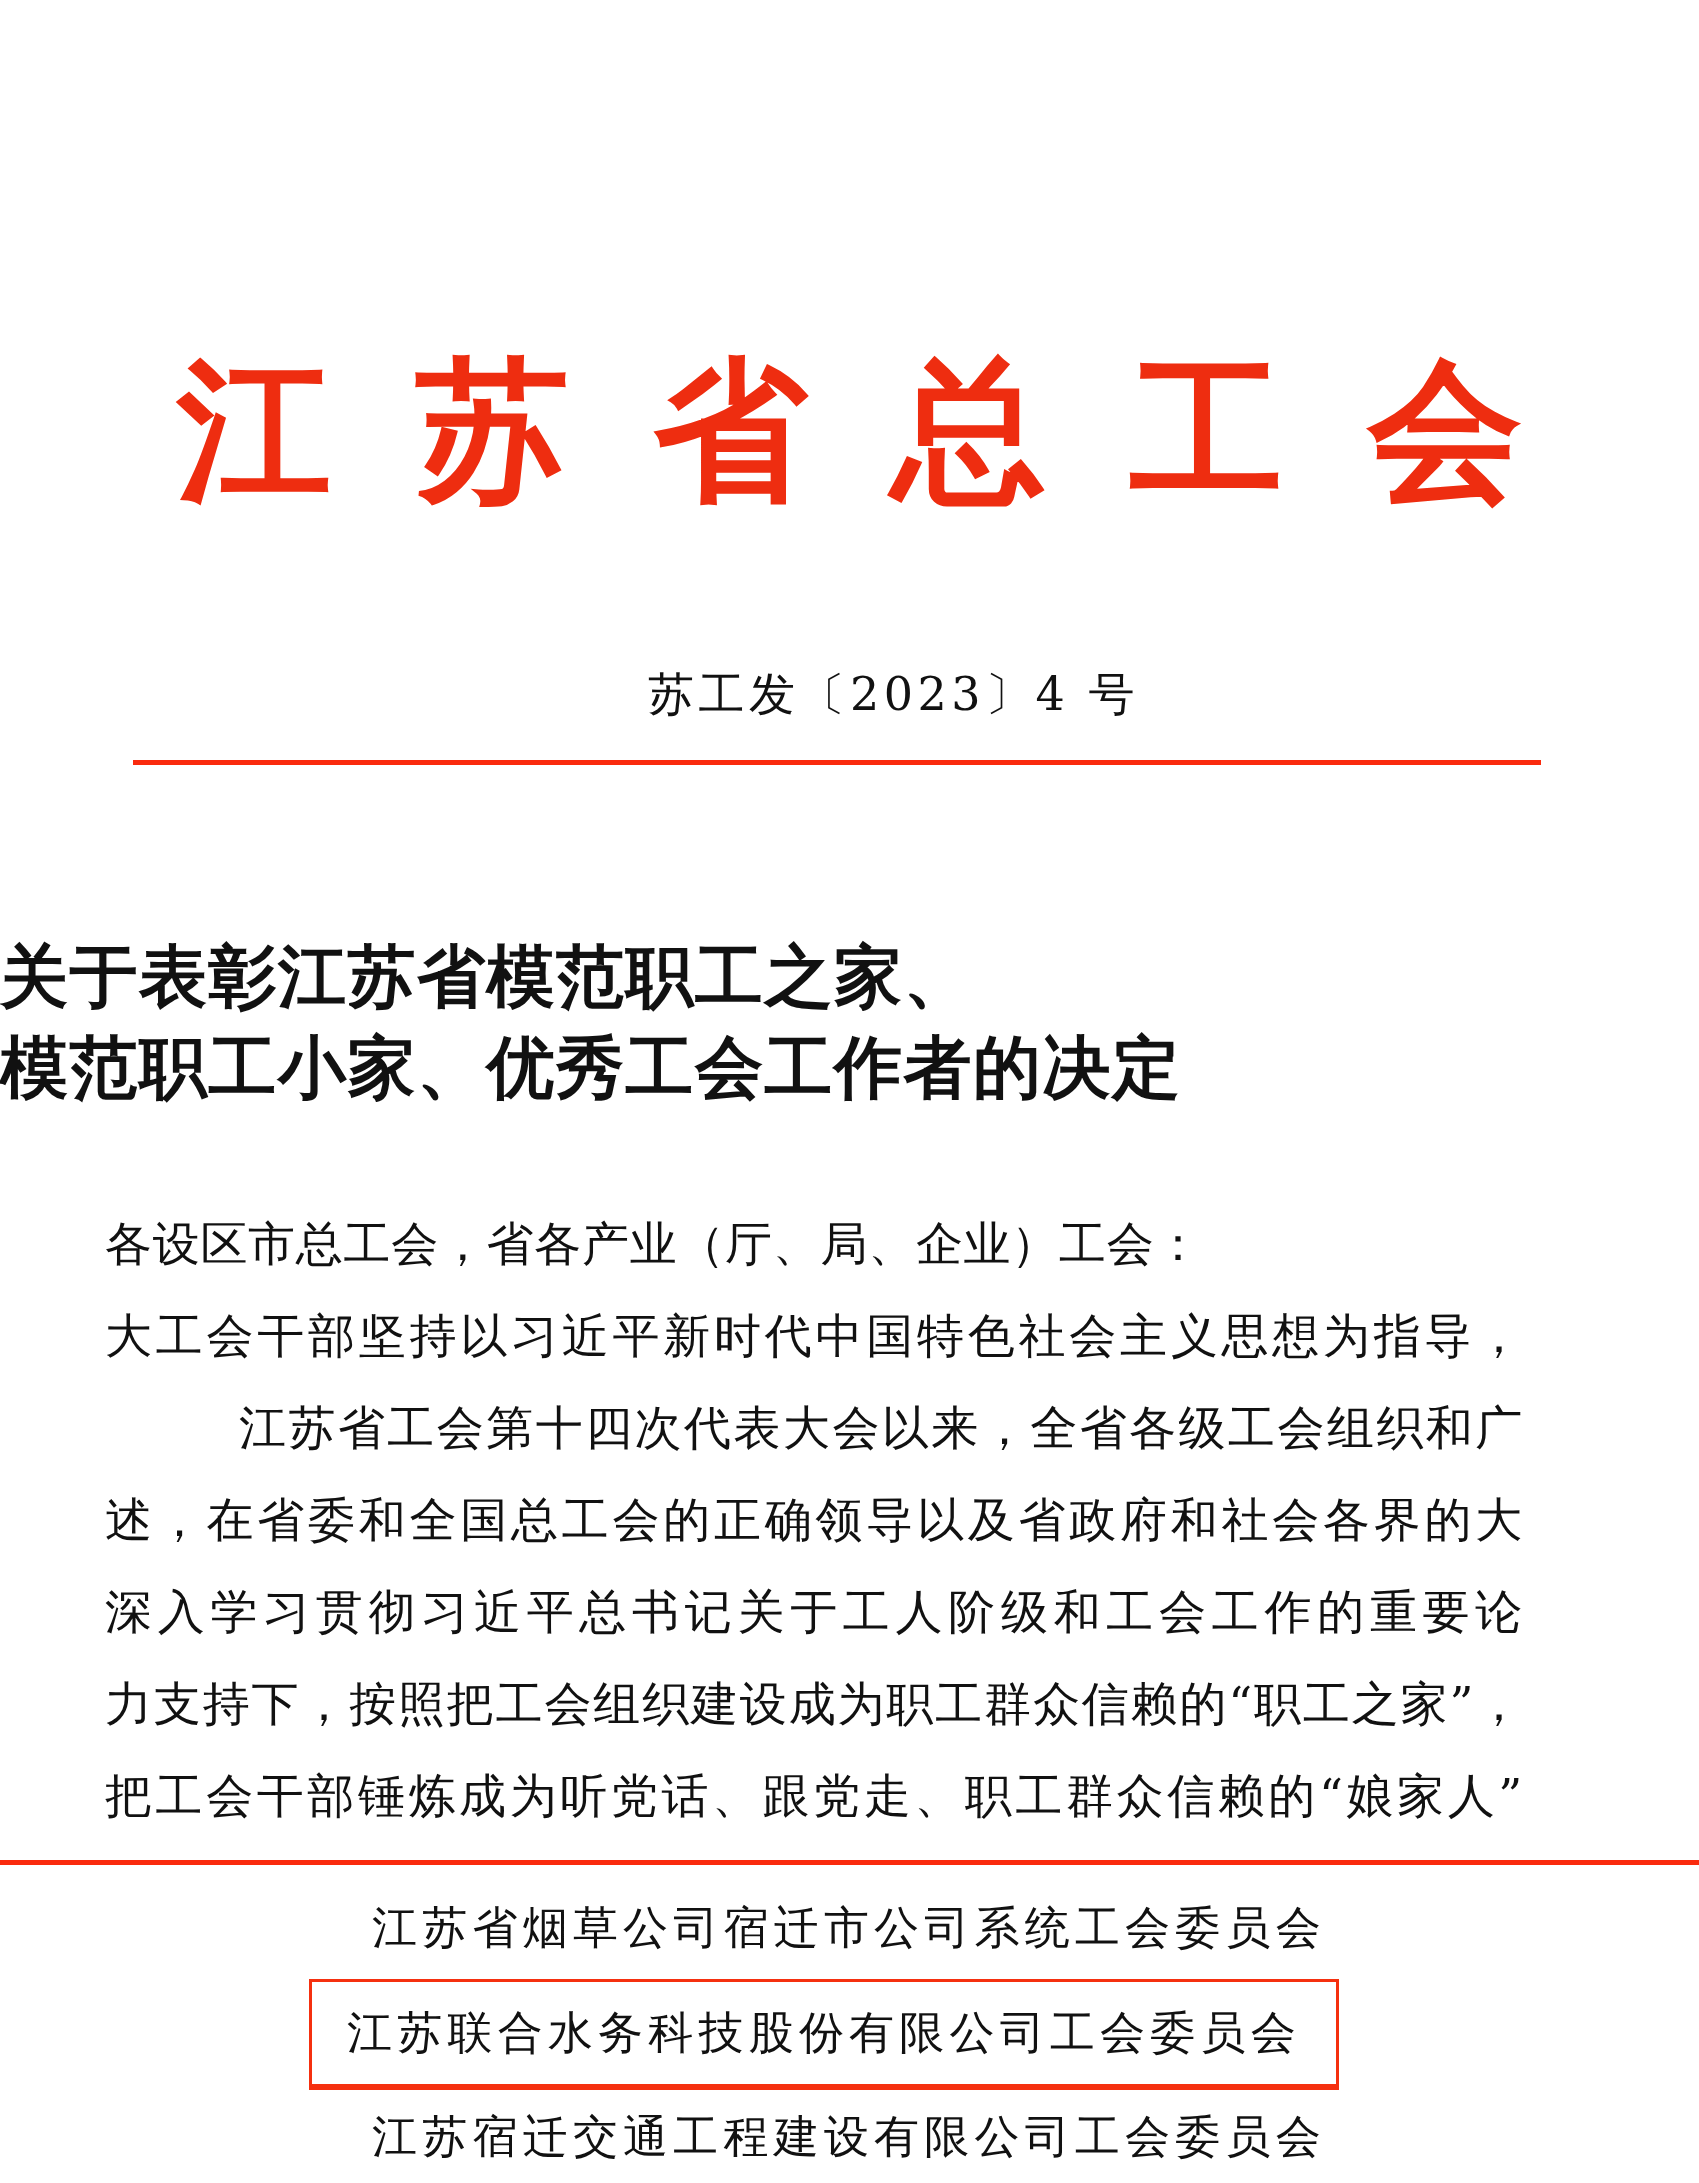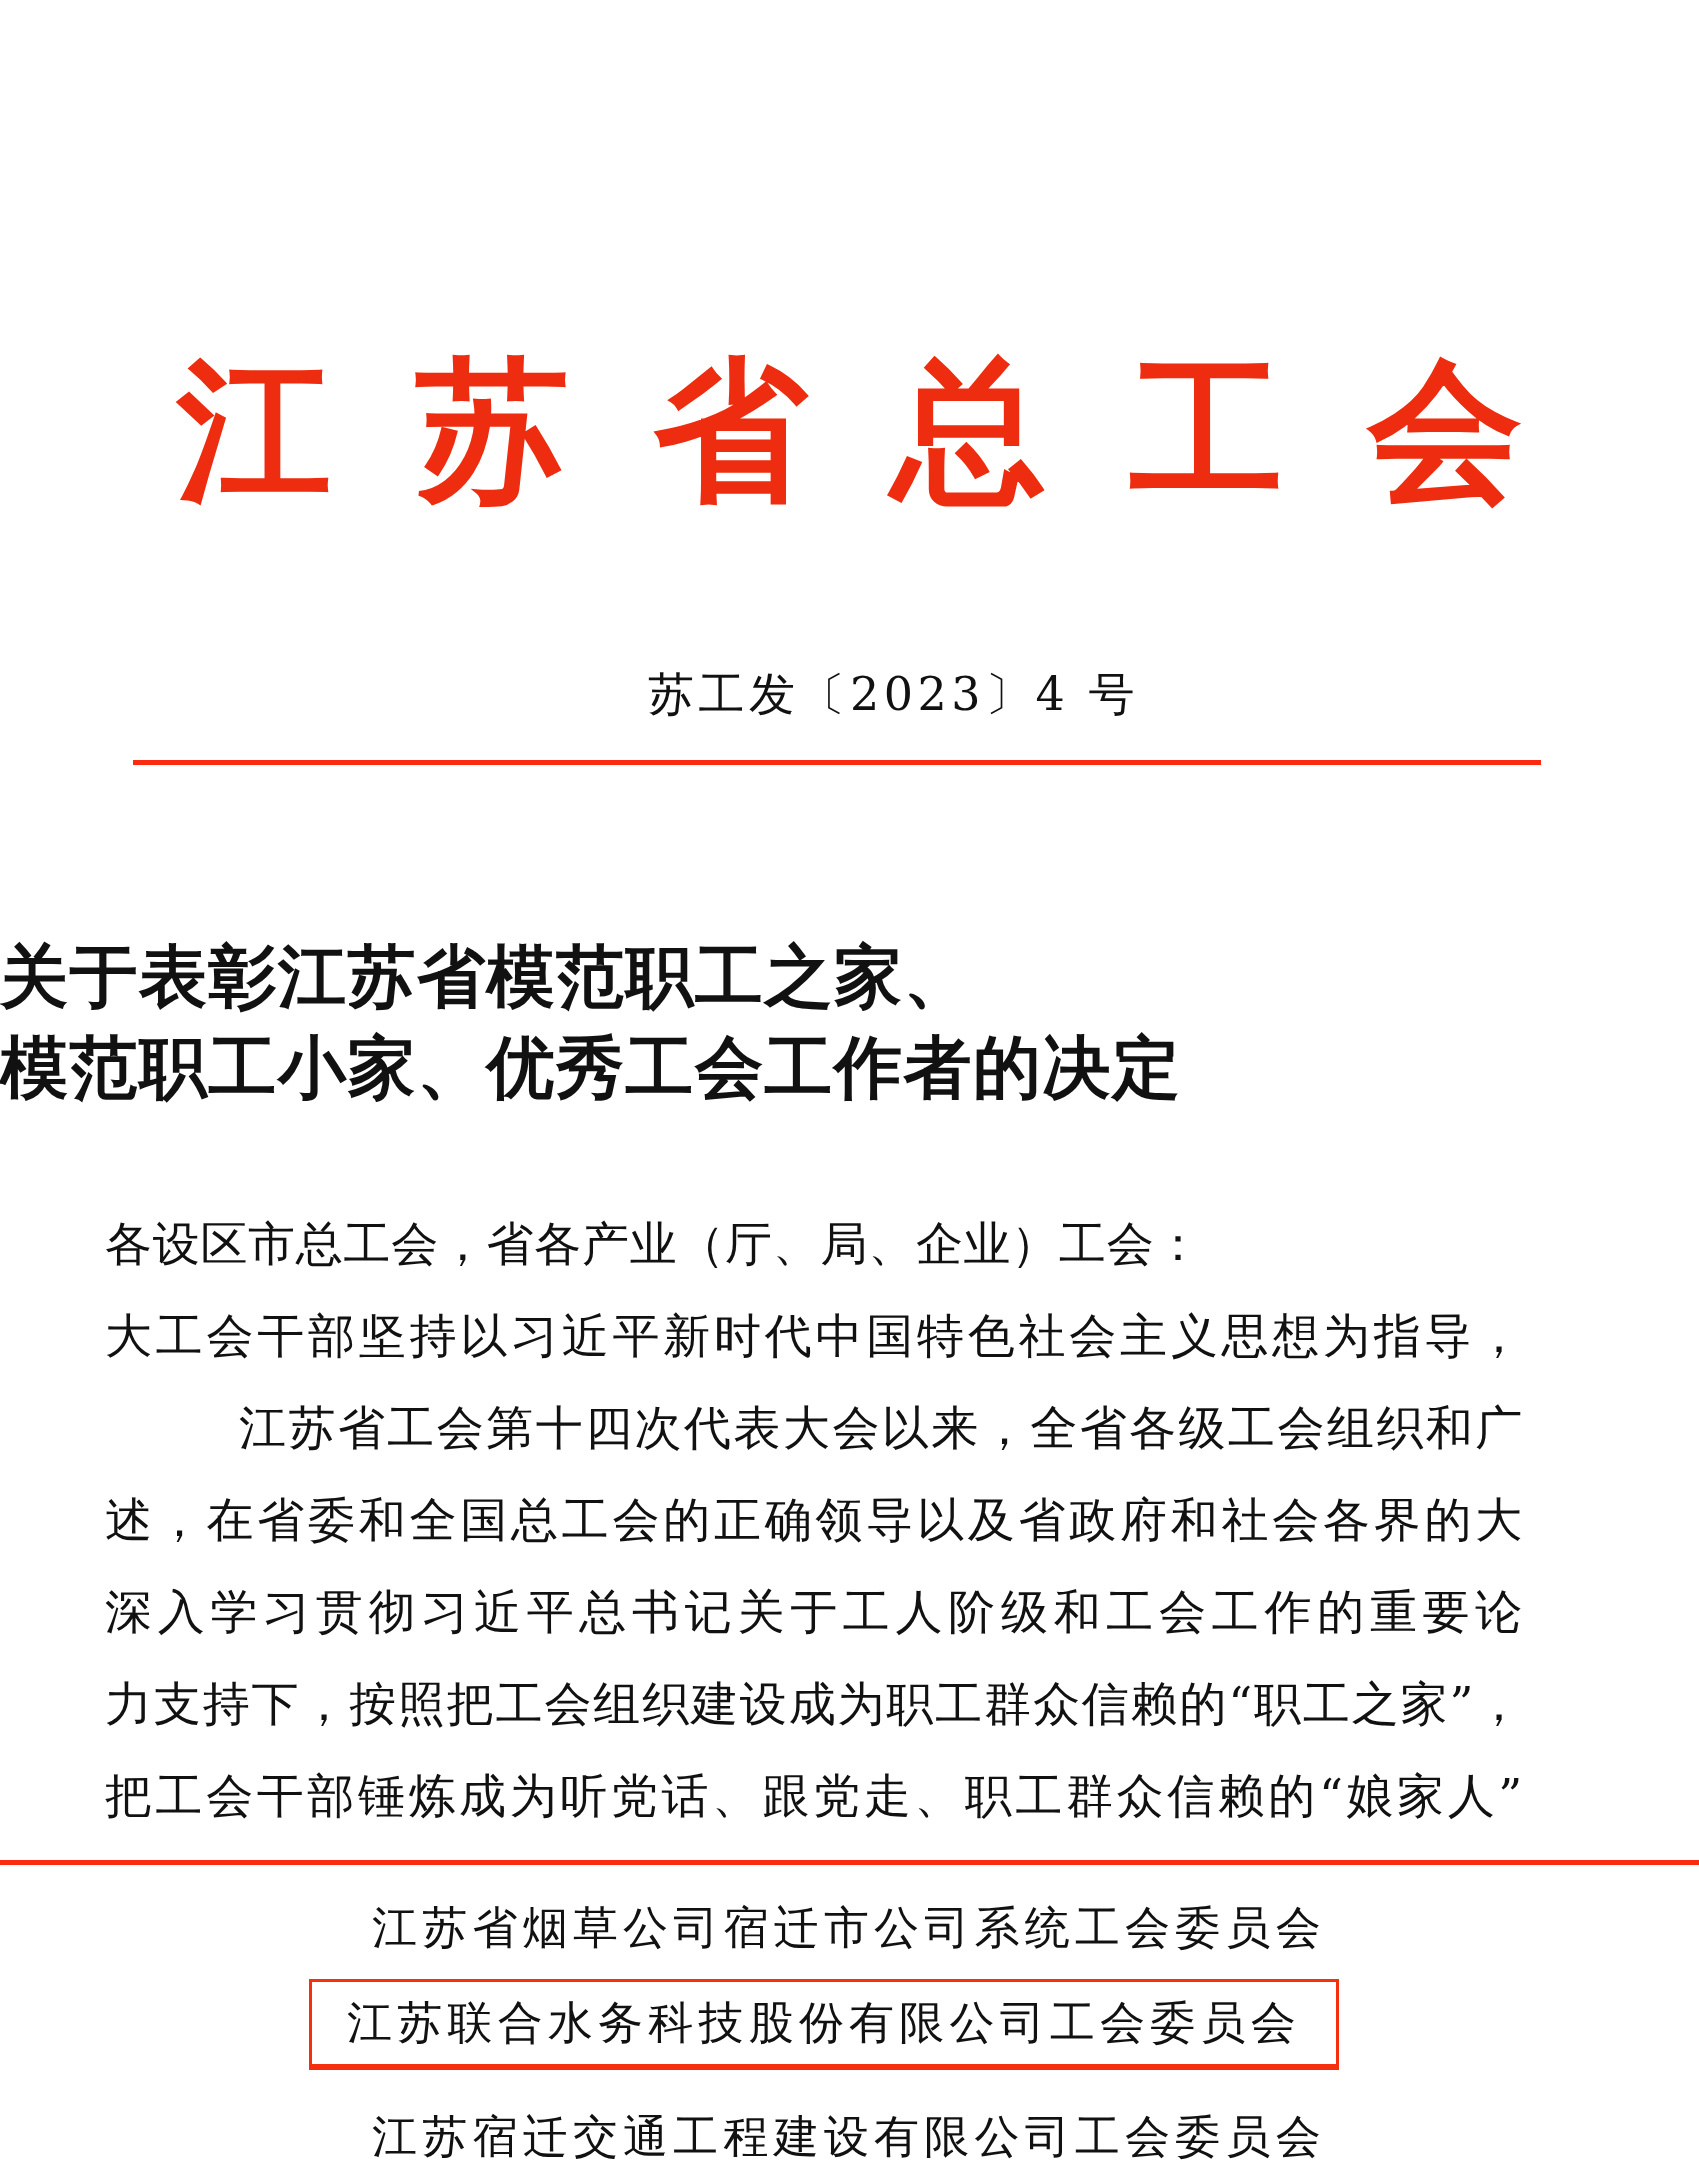--- a/index.html
+++ b/index.html
@@ -112,21 +112,21 @@
     margin-left: 16px;
   }
   .award-item.pos-1 { top: 1902px; }
   .award-item.pos-3 { top: 2111px; }
 
   .highlight-box {
     position: absolute;
     left: 309px;
     top: 1979px;
     width: 1030px;
-    height: 91px;
+    height: 111px;
     box-sizing: border-box;
     border: 3.7px solid #f5300f;
     border-bottom-width: 6.7px;
     display: flex;
     align-items: center;
     justify-content: center;
     font-size: 45px;
     letter-spacing: 5.2px;
     white-space: nowrap;
   }

